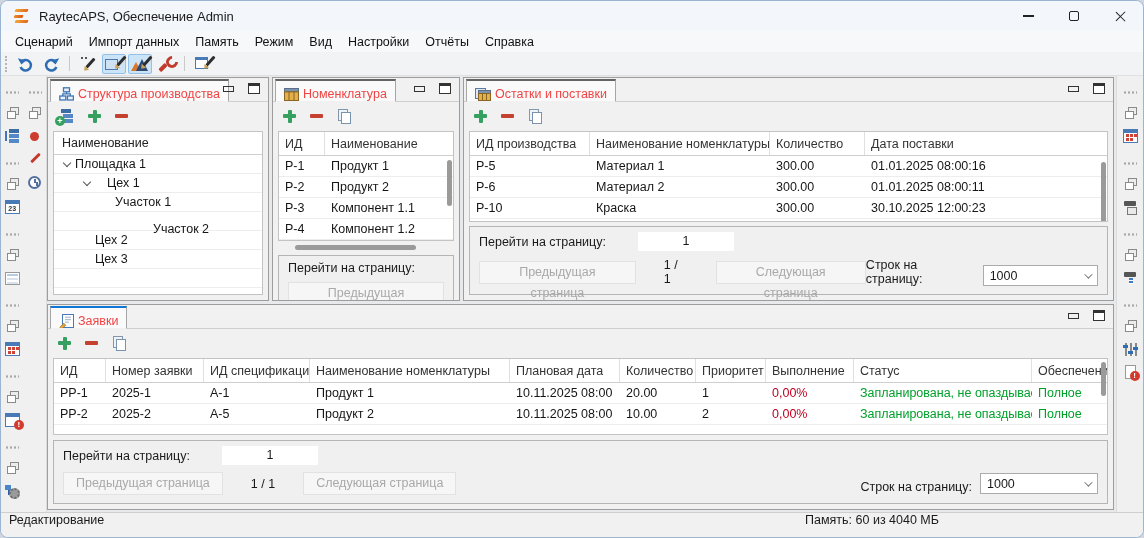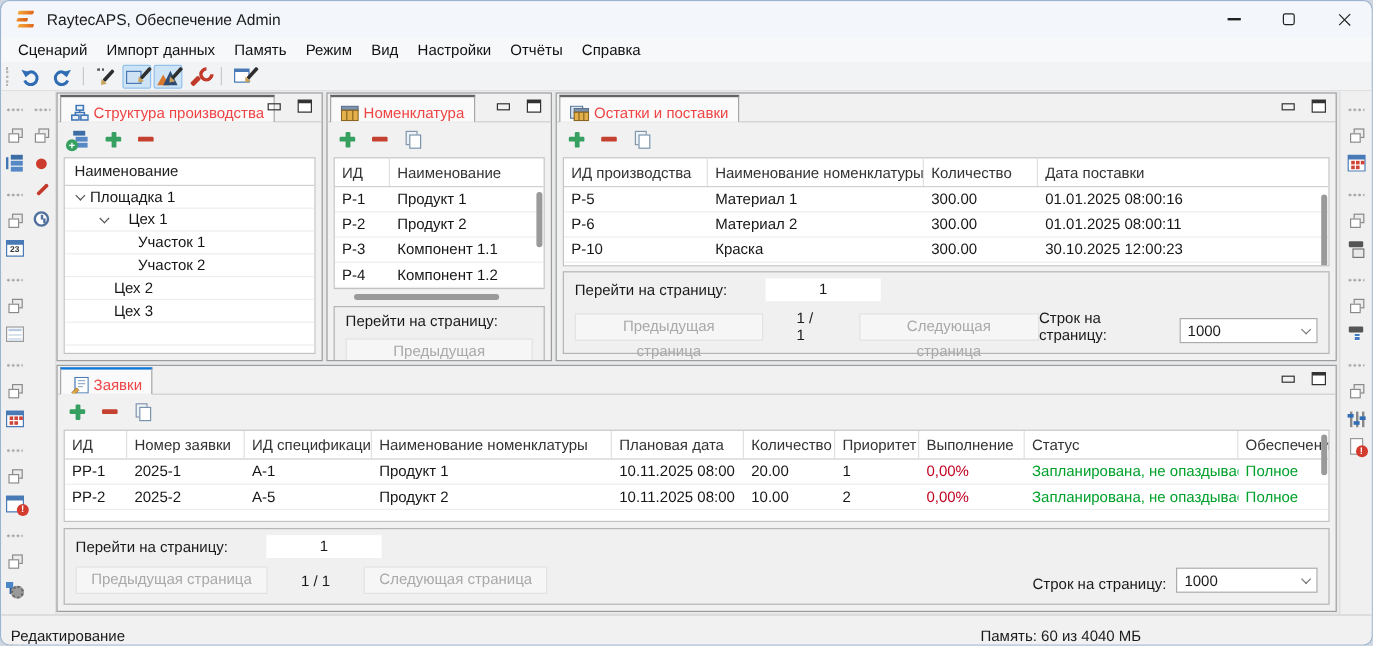--- a/index.html
+++ b/index.html
@@ -84,23 +84,23 @@
   .pagebox { border:1px solid #b5b5b5; background:#f0f0f0; padding:5px 9px 8px; font-size:12.5px; color:#1a1a1a; flex:none; }
   .pgrow { display:flex; align-items:center; }
   .pgrow1 { margin-bottom:7px; }
   .pginput { width:96px; height:19px; background:#fff; text-align:center; line-height:19px; margin-left:32px; }
   .pgbtn { min-width:148px; height:23px; background:#f6f6f6; border:1px solid #e2e2e2; color:#a9a9a9; font-size:12.5px; text-align:center; line-height:21px; padding:0 12px; font-family:inherit; }
   .pginfo { margin:0 28px; }
   .rowsgroup { margin-left:auto; display:flex; align-items:flex-end; gap:8px; }
   .pgselect { width:118px; height:21px; background:#fff; border:1px solid #ababab; display:flex; align-items:center; padding:0 6px; position:relative; }
   .sel-chev { position:absolute; right:7px; top:7px; width:6px; height:6px; border-right:1.4px solid #777; border-bottom:1.4px solid #777; transform:rotate(45deg) translateY(-2px); }
   
-  #statusbar { height:25px; background:#f1f1f1; border-top:1px solid #cfcfcf; display:flex; align-items:flex-end; font-size:12.5px; color:#1a1a1a; flex:none; position:relative; }
+  #statusbar { height:25px; background:#f1f1f1; border-top:1px solid #cfcfcf; display:flex; align-items:flex-start; font-size:12.5px; color:#1a1a1a; flex:none; position:relative; }
   #status-left { padding-left:8px; }
-  #status-mem { position:absolute; right:192px; }
+  #status-mem { position:absolute; right:204px; }
   
   .icn { position:relative; display:inline-block; flex:none; }
   .i-grip { width:14px; height:3px; background-image:radial-gradient(circle,#a8a8a8 1px,transparent 1.3px); background-size:4px 3px; background-repeat:repeat-x; }
   .i-cascade { width:15px; height:13px; }
   .i-cascade::before { content:""; position:absolute; left:5px; top:0; width:7px; height:6px; border:1px solid #8a8a8a; background:#ececec; }
   .i-cascade::after { content:""; position:absolute; left:2px; top:4px; width:7px; height:6px; border:1px solid #8a8a8a; background:#fff; }
   .i-tree { width:16px; height:16px; }
   .i-tree::before { content:""; position:absolute; left:1px; top:3px; width:2px; height:10px; background:#4176b4; }
   .i-tree::after { content:""; position:absolute; left:5px; top:1px; width:10px; height:4px; background:#3c6ea5; box-shadow:0 5px 0 #5588c4, 0 10px 0 #5588c4; }
   .i-cal { width:15px; height:14px; background:#fff; border:1px solid #4a7ab5; border-top:4px solid #4a7ab5; }
@@ -347,21 +347,21 @@
                     <span>Площадка 1</span>
                   </div>
                   <div class="tree-row" style="padding-left: 26px; gap: 12px;">
                     <span class="chev"></span>
                     <span>Цех 1</span>
                   </div>
                   <div class="tree-row" style="padding-left: 46px;">
                     <span class="chev hidden"></span>
                     <span>Участок 1</span>
                   </div>
-                  <div class="tree-row" style="padding-left: 46px;">
+                  <div class="tree-row" style="padding-left: 46px; flex-direction: column;">
                     <span class="chev hidden"></span>
                     <span>Участок 2</span>
                   </div>
                   <div class="tree-row" style="padding-left: 26px;">
                     <span class="chev hidden"></span>
                     <span>Цех 2</span>
                   </div>
                   <div class="tree-row" style="padding-left: 26px;">
                     <span class="chev hidden"></span>
                     <span>Цех 3</span>

